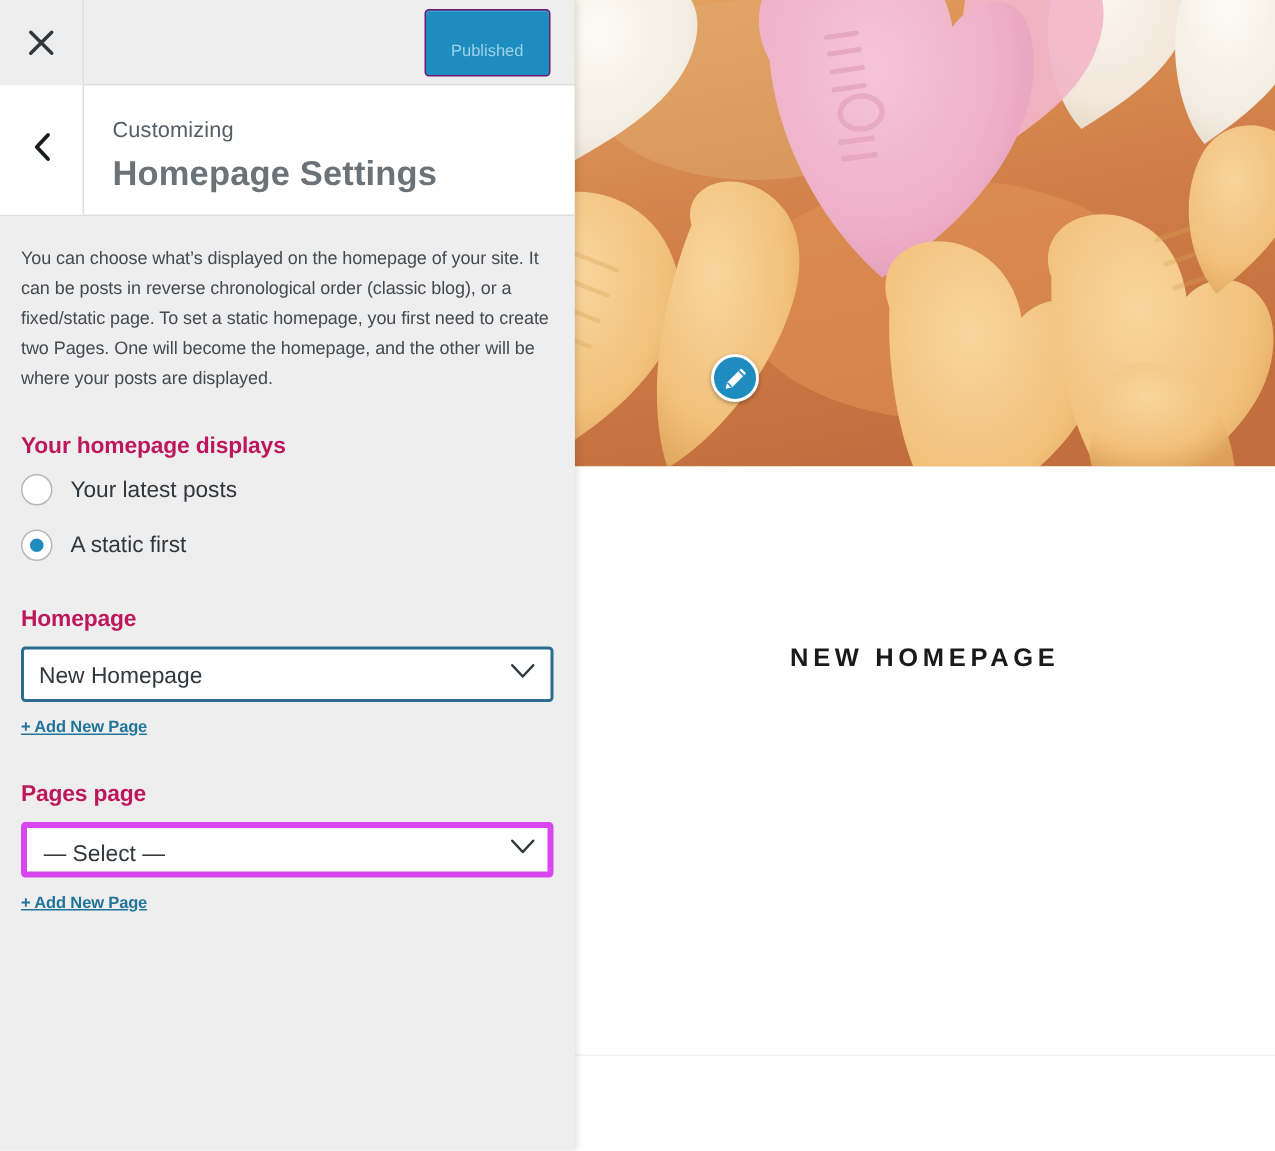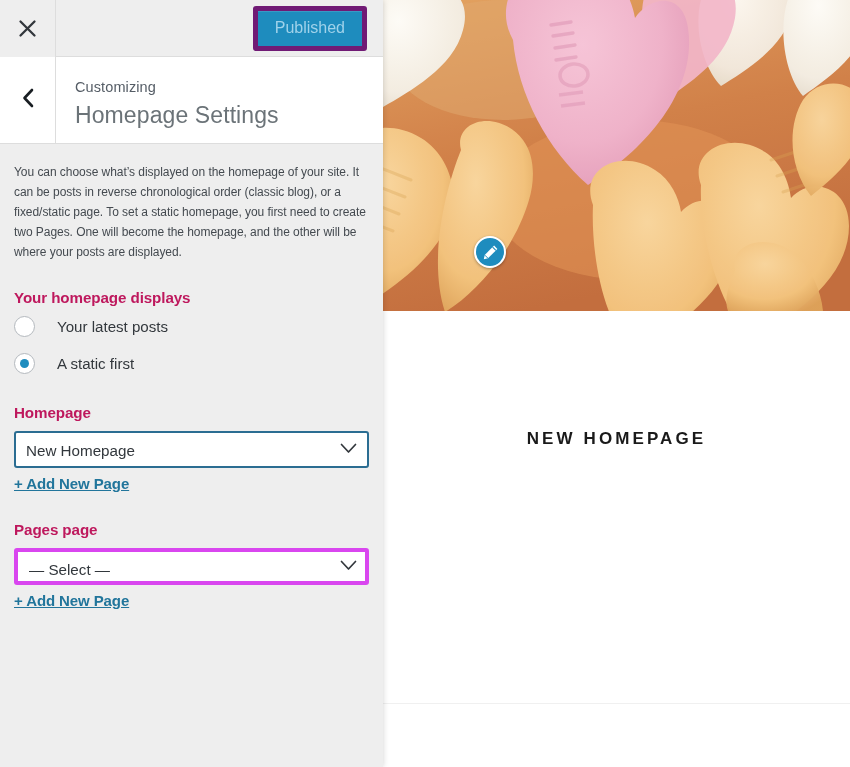--- a/index.html
+++ b/index.html
@@ -54,25 +54,25 @@
   .publish-wrap {
     flex: 1;
     display: flex;
     justify-content: flex-end;
     align-items: center;
     padding-right: 16px;
   }
   .publish-btn {
     background: #1e8cbe;
     color: #9fd2ea;
-    border: 5px solid #701a75;
+    border: 1px solid #701a75;
     border-radius: 3px;
-    font-size: 16px;
+    font-size: 11px;
     line-height: 1;
-    padding: 9px 17px 10px;
+    padding: 22px 17px 10px;
     font-family: "Liberation Sans", sans-serif;
     cursor: default;
     box-shadow: inset 0 1px 0 rgba(255,255,255,0.12);
   }
 
   
   .panel-title-bar {
     position: relative;
     height: 87px;
     background: #ffffff;
@@ -94,21 +94,21 @@
     padding: 21px 20px 0 19px;
   }
   .panel-eyebrow {
     font-size: 14.5px;
     color: #555d66;
     line-height: 1.3;
     letter-spacing: 0.1px;
   }
   .panel-title {
     font-size: 23px;
-    font-weight: 400;
+    font-weight: 700;
     color: #6b7378;
     line-height: 1.35;
     margin-top: 3px;
     letter-spacing: 0.1px;
   }
 
   
   .panel-body {
     padding: 19px 15px 0 14px;
     background: #eeeeee;
@@ -154,21 +154,20 @@
     position: absolute;
     left: 50%; top: 50%;
     width: 9px; height: 9px;
     margin: -4.5px 0 0 -4.5px;
     border-radius: 50%;
     background: #1e8cbe;
   }
   .radio-label {
     font-size: 15.1px;
     color: #32373c;
-    margin-left: 10px;
   }
 
   .radio-group { margin-bottom: 30px; }
 
   .field-block { margin-bottom: 2px; }
   .field-block.second { margin-top: 28px; }
 
   .select-wrap {
     position: relative;
     width: 355px;
@@ -197,21 +196,21 @@
   .select-chevron {
     position: absolute;
     right: 12px;
     top: 50%;
     transform: translateY(-50%);
     pointer-events: none;
   }
 
   .add-link {
     display: inline-block;
-    font-size: 15px;
+    font-size: 11px;
     font-weight: bold;
     color: #21759b;
     text-decoration: underline;
     cursor: pointer;
     letter-spacing: -0.1px;
   }
 
   
   #preview {
     position: relative;

